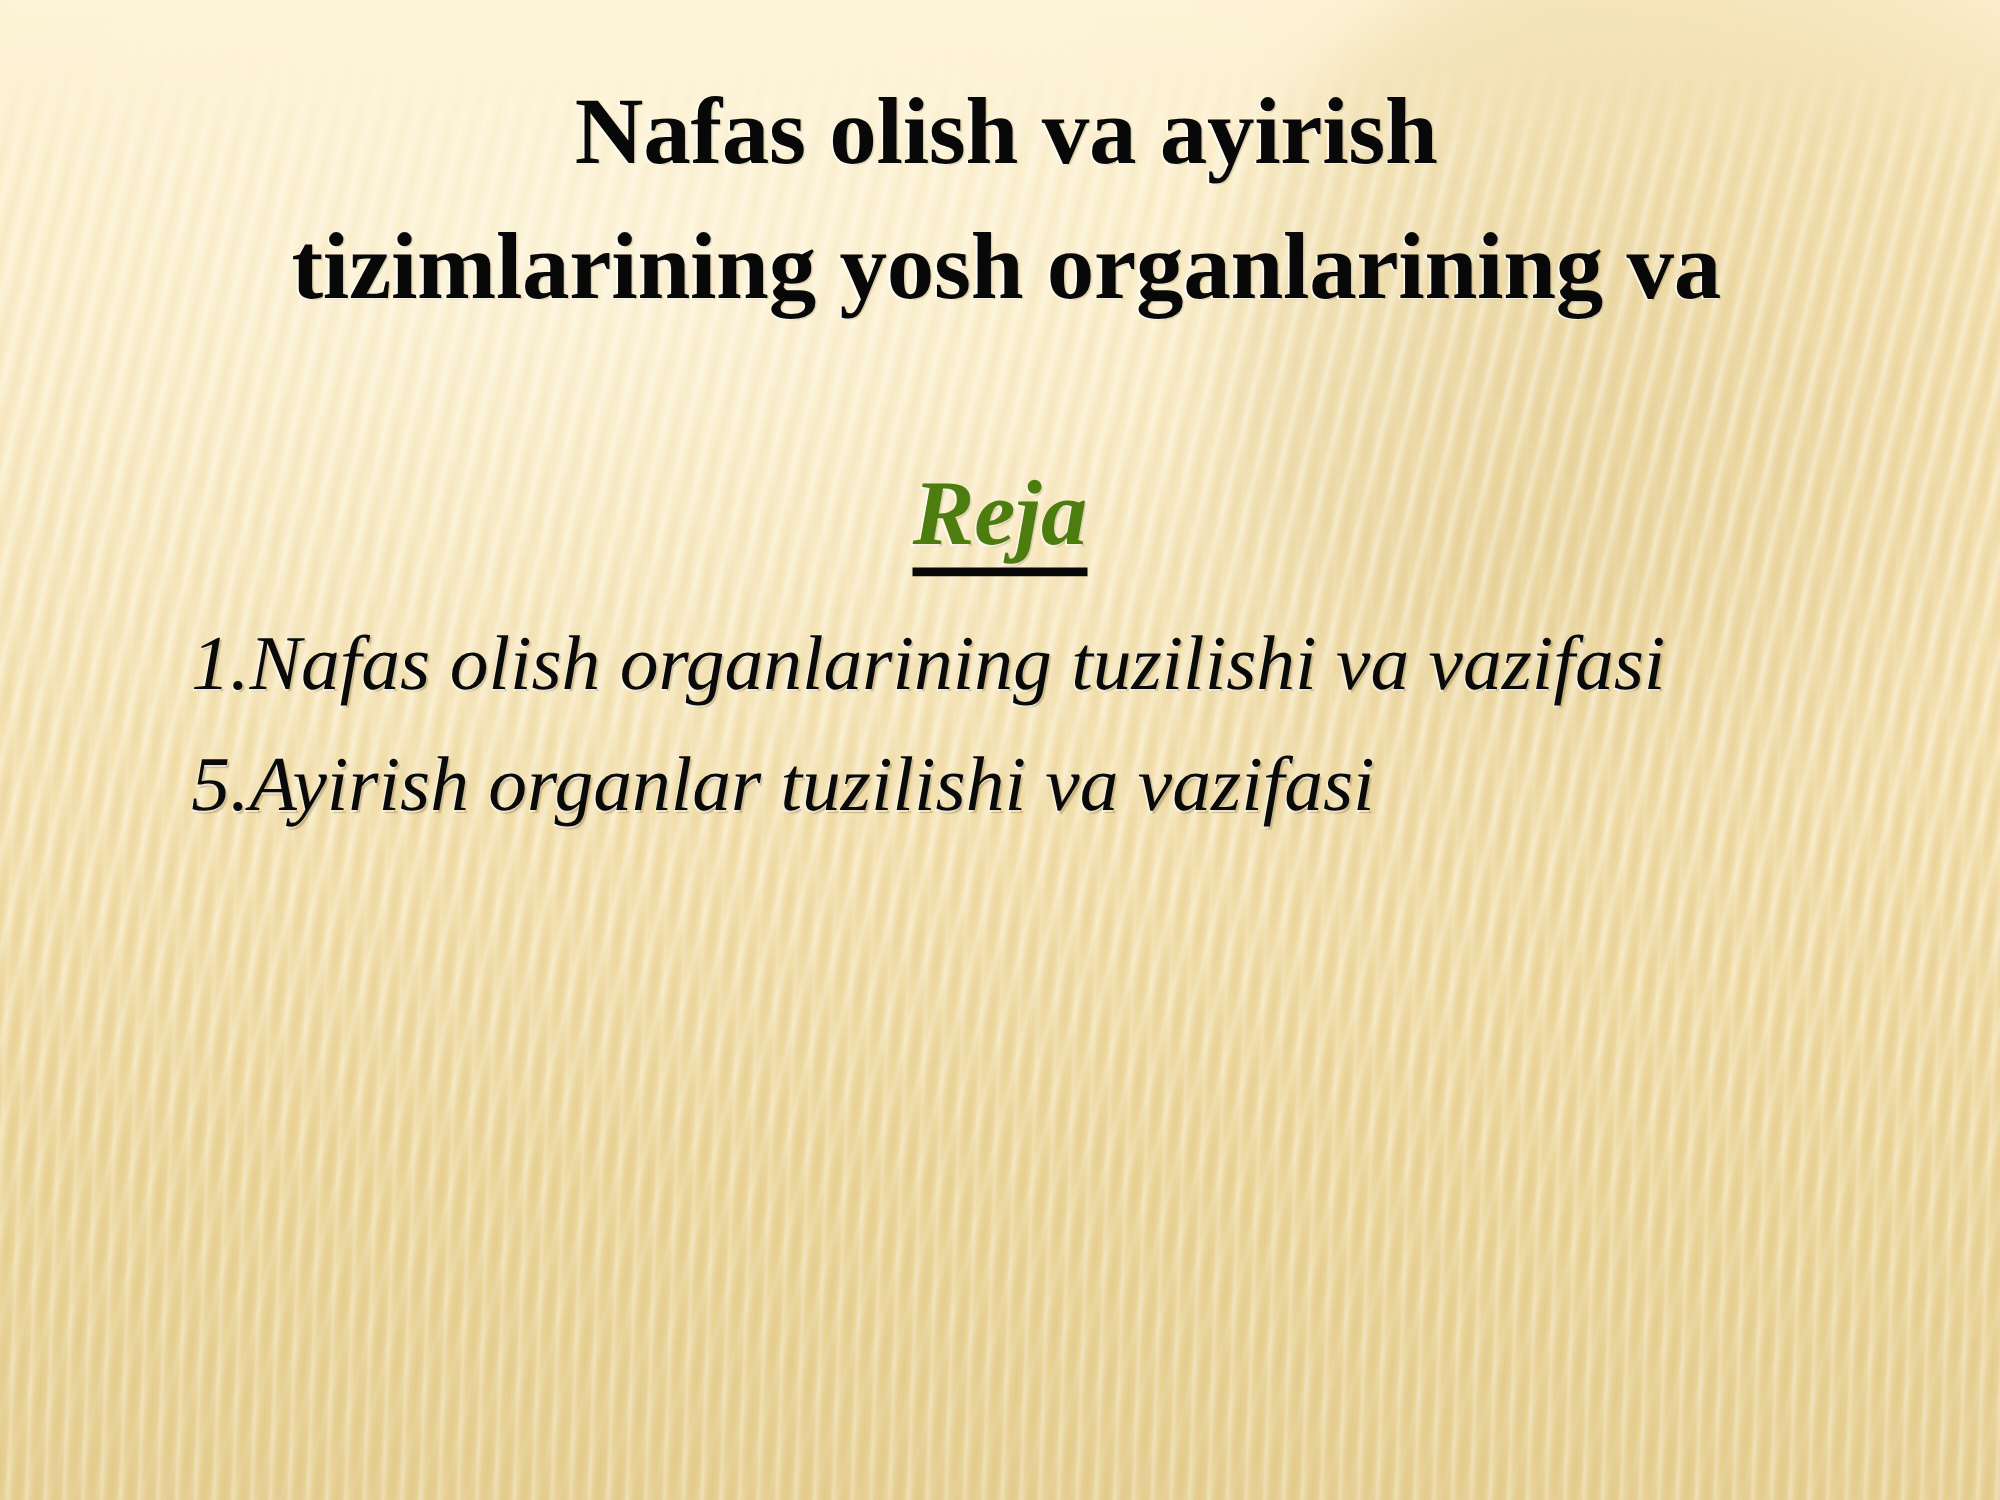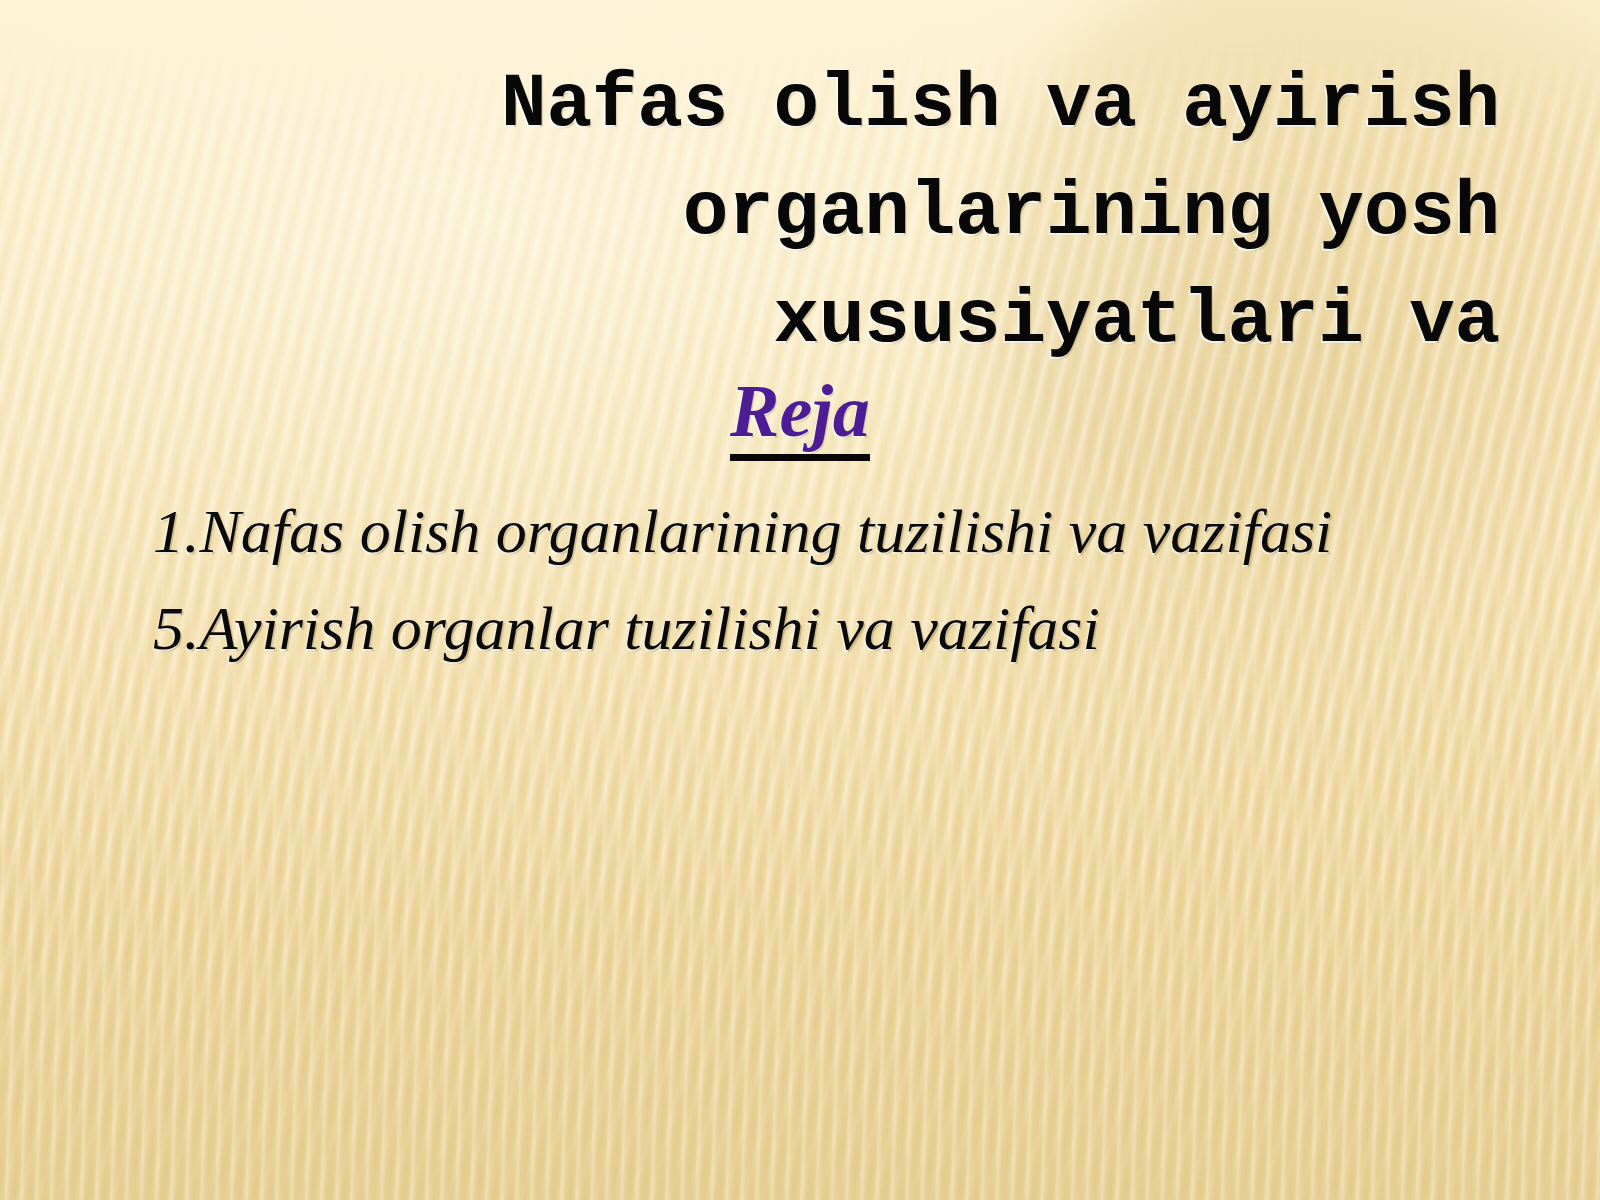--- a/index.html
+++ b/index.html
@@ -139,46 +139,45 @@
     inset: 0;
     z-index: 5;
   }
 
   
   .title {
     position: absolute;
     left: 110px;
     top: 52px;
     width: 1390px;
-    text-align: right;
+    text-align: center;
     font-weight: bold;
     font-size: 76px;
     line-height: 1.42;
     color: #080808;
     letter-spacing: -0.2px;
     text-shadow: -1.5px 1.5px 0 rgba(255,255,255,0.75),
                   1px 1.5px 1px rgba(120,96,40,0.28);
-    font-family: Liberation Mono, monospace;
   }
 
   
   .reja {
     position: absolute;
     left: 0;
     top: 374px;
     width: 1600px;
     text-align: center;
   }
   .reja-text {
     display: inline-block;
     font-weight: bold;
     font-style: italic;
     font-size: 74px;
     line-height: 1;
-    color: #4c1d95;
+    color: #4d7c0f;
     padding-bottom: 6px;
     border-bottom: 7px solid #080808;
     text-shadow: -1.5px 1.5px 0 rgba(255,255,255,0.7),
                   1px 1.5px 1px rgba(120,96,40,0.25);
   }
 
   
   .reja-list {
     position: absolute;
     left: 150px;
@@ -210,21 +209,21 @@
   <div class="bg-blob"></div>
   <div class="bg-blob2"></div>
   <div class="bg-stripes-diag"></div>
   <div class="bg-stripes-vert"></div>
   <div class="bg-sheen"></div>
 
   <div class="content">
 
     <div class="title">
       <span>Nafas olish va ayirish</span><br>
-      <span>organlarining yosh xususiyatlari va</span><br>
+      <span>tizimlarining yosh organlarining va</span><br>
     </div>
 
     <div class="reja">
       <span class="reja-text">Reja</span>
     </div>
 
     <ul class="reja-list">
       <li class="reja-item">1.Nafas olish organlarining tuzilishi va vazifasi</li>
       <li class="reja-item">5.Ayirish organlar tuzilishi va vazifasi</li>
     </ul>

